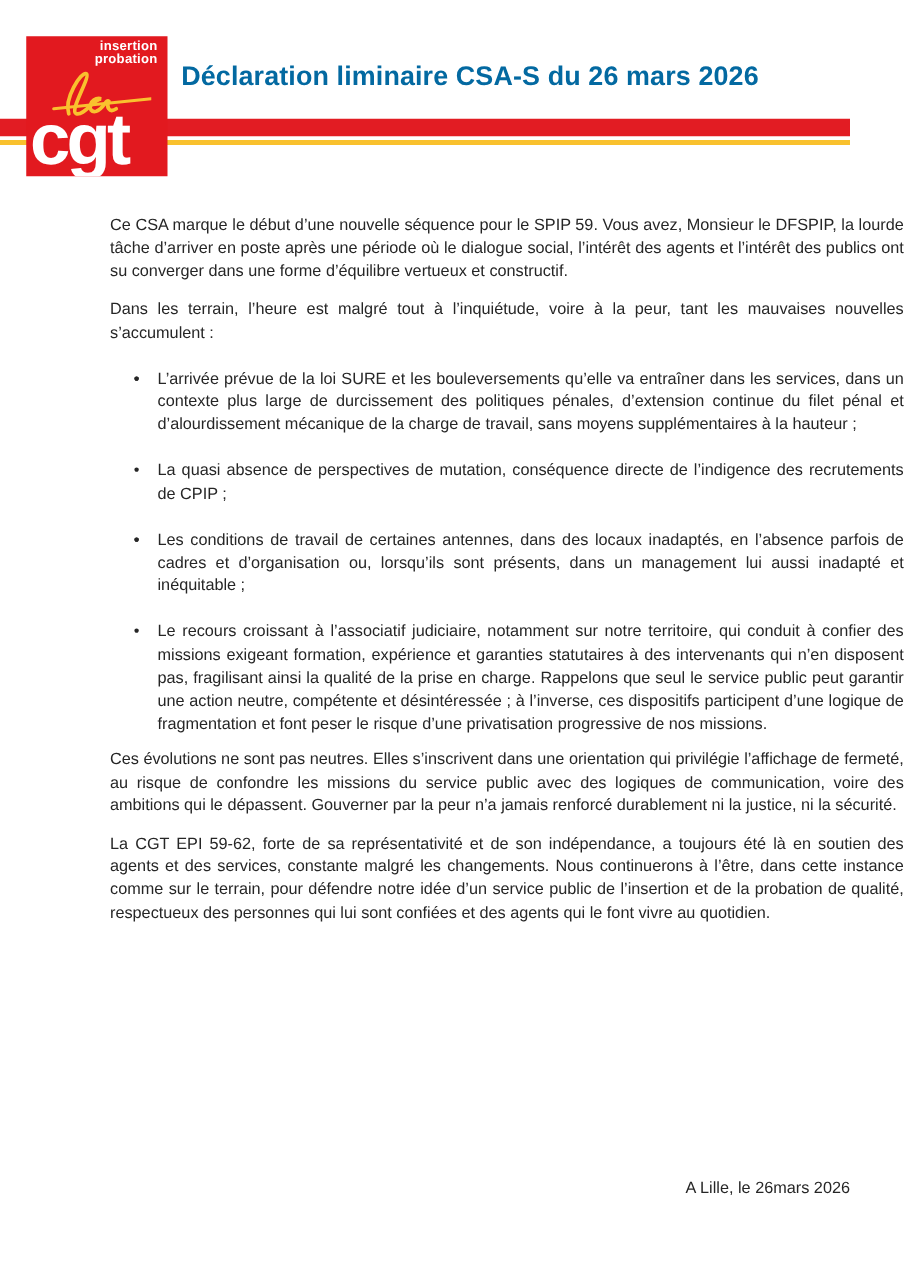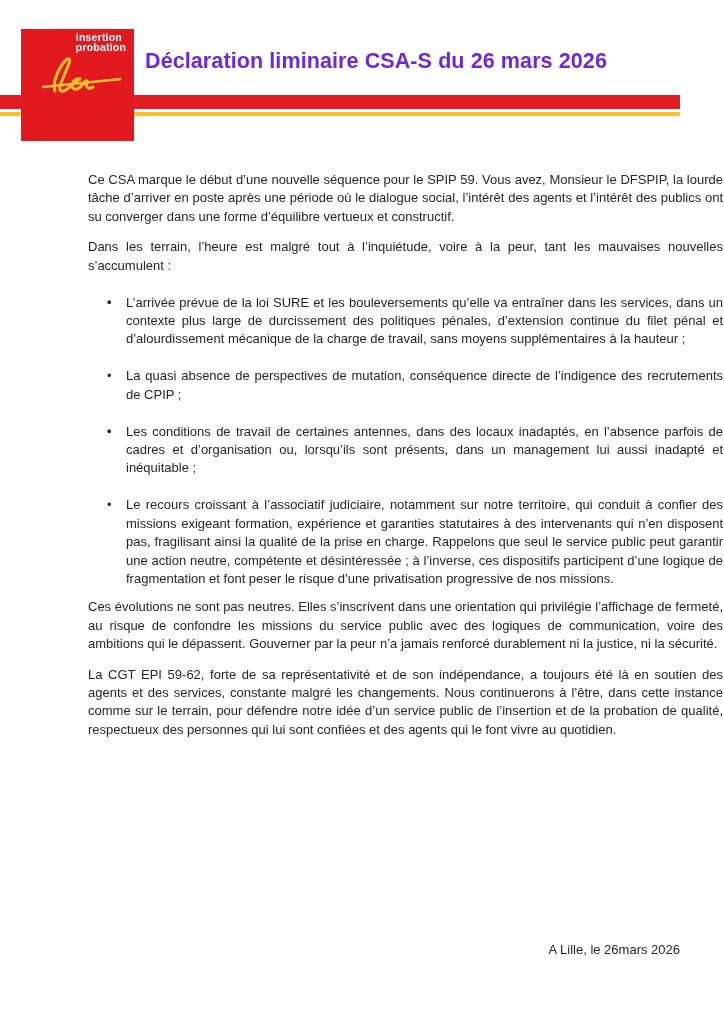--- a/index.html
+++ b/index.html
@@ -3,24 +3,24 @@
 <meta charset="utf-8">
 <style>
   html, body { margin: 0; padding: 0; background: #ffffff; }
   body { width: 724px; height: 1024px; position: relative; overflow: hidden;
          font-family: "Liberation Sans", "DejaVu Sans", sans-serif; color: #262626; }
 
   
   .band-red { position: absolute; left: 0; top: 95px; width: 680px; height: 14px; background: #e21c23; }
   .band-yellow { position: absolute; left: 0; top: 112px; width: 680px; height: 4px; background: #f9c12e; }
   .logo { position: absolute; left: 21px; top: 29px; width: 113px; height: 112px; background: #e2191f; overflow: hidden; }
-  .logo .ip { position: absolute; right: 8px; top: 3px; color: #fff; font-weight: bold; font-size: 10.5px; line-height: 10px; letter-spacing: 0.2px; }
+  .logo .ip { position: absolute; right: 8px; top: 3px; color: #fff; font-weight: bold; font-size: 10.5px; line-height: 10px; text-align: right; letter-spacing: 0.2px; }
   .logo .la { position: absolute; left: 20px; top: 20px; width: 80px; height: 50px; }
   .logo .cgt { position: absolute; left: 3px; top: 58px; color: #fff; font-weight: bold; font-size: 58px; line-height: 50px; letter-spacing: -3px; }
-  .title { position: absolute; left: 145px; top: 49px; color: #6d28d9; font-weight: bold; font-size: 21.5px; white-space: nowrap; letter-spacing: 0.1px; }
+  .title { position: absolute; left: 145px; top: 49px; color: #0369a1; font-weight: bold; font-size: 21.5px; white-space: nowrap; letter-spacing: 0.1px; }
 
   
   .content { position: absolute; left: 45px; top: 171px; width: 635px; font-size: 13px; line-height: 18.4px; margin-left: 43px; }
   .content p { margin: 0 0 12px 0; text-align: justify; }
   .content ul { margin: 0 0 10px 0; padding: 0; list-style: none; }
   .content li { position: relative; padding-left: 38px; text-align: justify; margin-bottom: 18.5px; }
   .content li .bullet { position: absolute; left: 19px; top: 0; }
   .signature { position: absolute; right: 44px; top: 942px; font-size: 13px; }
 </style>
 </head>
@@ -31,20 +31,21 @@
 
 <div class="logo">
   <div class="ip">
     <div>insertion</div>
     <div>probation</div>
   </div>
   <svg class="la" viewBox="0 0 80 50">
     <path d="M14 42 C 10 30, 24 8, 28 10 C 32 12, 14 40, 20 42 C 26 44, 34 30, 40 30 C 30 28, 28 42, 36 40 C 42 38, 44 30, 46 32 C 44 36, 46 42, 52 38" fill="none" stroke="#f9c12e" stroke-width="3" stroke-linecap="round"></path>
     <path d="M2 38 L 80 30" fill="none" stroke="#f9c12e" stroke-width="2.5" stroke-linecap="round"></path>
   </svg>
+  <div class="cgt">cgt</div>
 </div>
 
 <div class="title">Déclaration liminaire CSA-S du 26 mars 2026</div>
 
 <div class="content">
   <p>Ce CSA marque le début d’une nouvelle séquence pour le SPIP 59. Vous avez, Monsieur le DFSPIP, la lourde tâche d’arriver en poste après une période où le dialogue social, l’intérêt des agents et l’intérêt des publics ont su converger dans une forme d’équilibre vertueux et constructif.</p>
   <p>Dans les terrain, l’heure est malgré tout à l’inquiétude, voire à la peur, tant les mauvaises nouvelles s’accumulent :</p>
   <ul>
     <li><span class="bullet">•</span></li>
     <li><span class="bullet">•</span><span>L’arrivée prévue de la loi SURE et les bouleversements qu’elle va entraîner dans les services, dans un contexte plus large de durcissement des politiques pénales, d’extension continue du filet pénal et d’alourdissement mécanique de la charge de travail, sans moyens supplémentaires à la hauteur ;</span></li>

